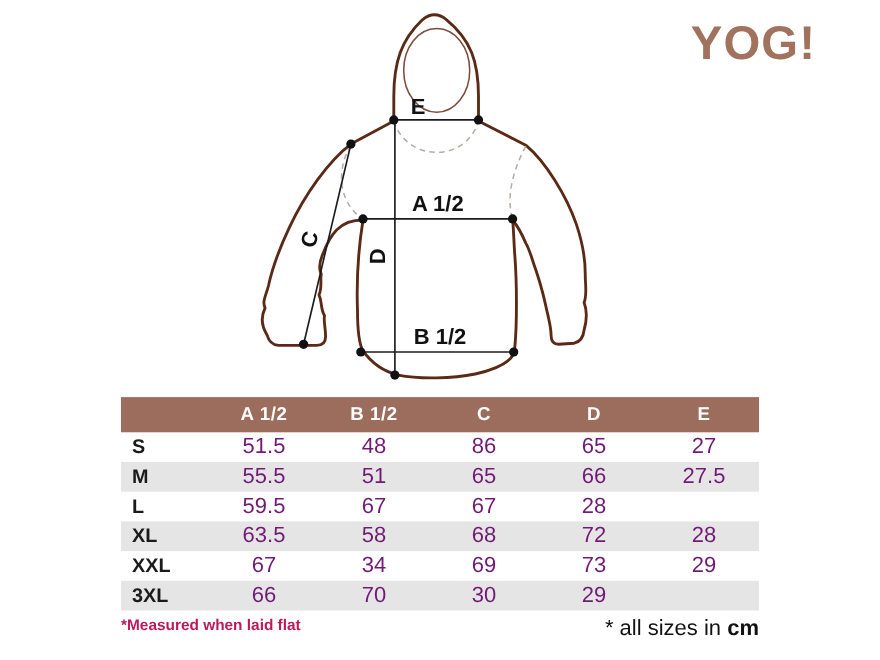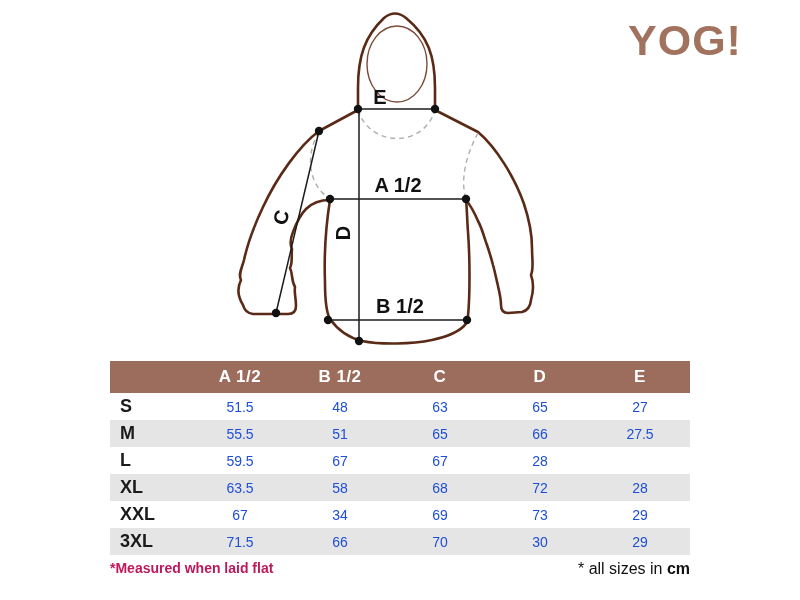--- a/index.html
+++ b/index.html
@@ -18,25 +18,25 @@
   .meas-label{font-family:"Liberation Sans",sans-serif;font-weight:bold;font-size:20px;fill:#111;}
   
   #size-table{position:absolute;left:110px;top:361px;width:580px;}
   .trow{display:flex;width:580px;}
   .thead{height:32px;background:#9c6d5c;align-items:center;}
   .thead .cell{color:#ffffff;font-weight:bold;font-size:17px;letter-spacing:0.5px;}
   .tbody-row{height:27px;align-items:center;}
   .row-alt{background:#e5e5e5;}
   .cell{box-sizing:border-box;}
   .c-label{width:80px;padding-left:10px;text-align:left;font-weight:bold;font-size:18px;color:#1a1a1a;}
-  .c-val{width:100px;text-align:center;font-size:14px;color:#1d4ed8;}
+  .c-val{width:100px;text-align:center;font-size:20px;color:#701a75;}
   .thead .c-val,.thead .c-label{font-size:17px;}
   
   #foot-left{position:absolute;left:110px;top:560px;font-size:14px;font-weight:bold;color:#be185d;}
-  #foot-right{position:absolute;left:390px;top:560px;width:300px;text-align:right;font-size:16px;color:#111;}
+  #foot-right{position:absolute;left:390px;top:560px;width:300px;text-align:right;font-size:20px;color:#111;}
   #foot-right .unit{font-weight:bold;}
 </style>
 </head>
 <body>
 
 <div id="stage">
 
   <svg id="diagram" width="800" height="356" viewBox="0 0 800 356">
     <g fill="none" stroke="#5a2a17" stroke-width="2.6" stroke-linecap="round" stroke-linejoin="round">
 
@@ -93,21 +93,21 @@
       <div class="cell c-val">B 1/2</div>
       <div class="cell c-val">C</div>
       <div class="cell c-val">D</div>
       <div class="cell c-val">E</div>
     </div>
 
     <div class="trow tbody-row">
       <div class="cell c-label">S</div>
       <div class="cell c-val">51.5</div>
       <div class="cell c-val">48</div>
-      <div class="cell c-val">63</div>
+      <div class="cell c-val">86</div>
       <div class="cell c-val">65</div>
       <div class="cell c-val">27</div>
     </div>
     <div class="trow tbody-row row-alt">
       <div class="cell c-label">M</div>
       <div class="cell c-val">55.5</div>
       <div class="cell c-val">51</div>
       <div class="cell c-val">65</div>
       <div class="cell c-val">66</div>
       <div class="cell c-val">27.5</div>
@@ -130,21 +130,20 @@
     <div class="trow tbody-row">
       <div class="cell c-label">XXL</div>
       <div class="cell c-val">67</div>
       <div class="cell c-val">34</div>
       <div class="cell c-val">69</div>
       <div class="cell c-val">73</div>
       <div class="cell c-val">29</div>
     </div>
     <div class="trow tbody-row row-alt">
       <div class="cell c-label">3XL</div>
-      <div class="cell c-val">71.5</div>
       <div class="cell c-val">66</div>
       <div class="cell c-val">70</div>
       <div class="cell c-val">30</div>
       <div class="cell c-val">29</div>
     </div>
   </div>
 
   <div id="foot-left">*Measured when laid flat</div>
   <div id="foot-right"><span>* all sizes in </span><span class="unit">cm</span></div>
 

